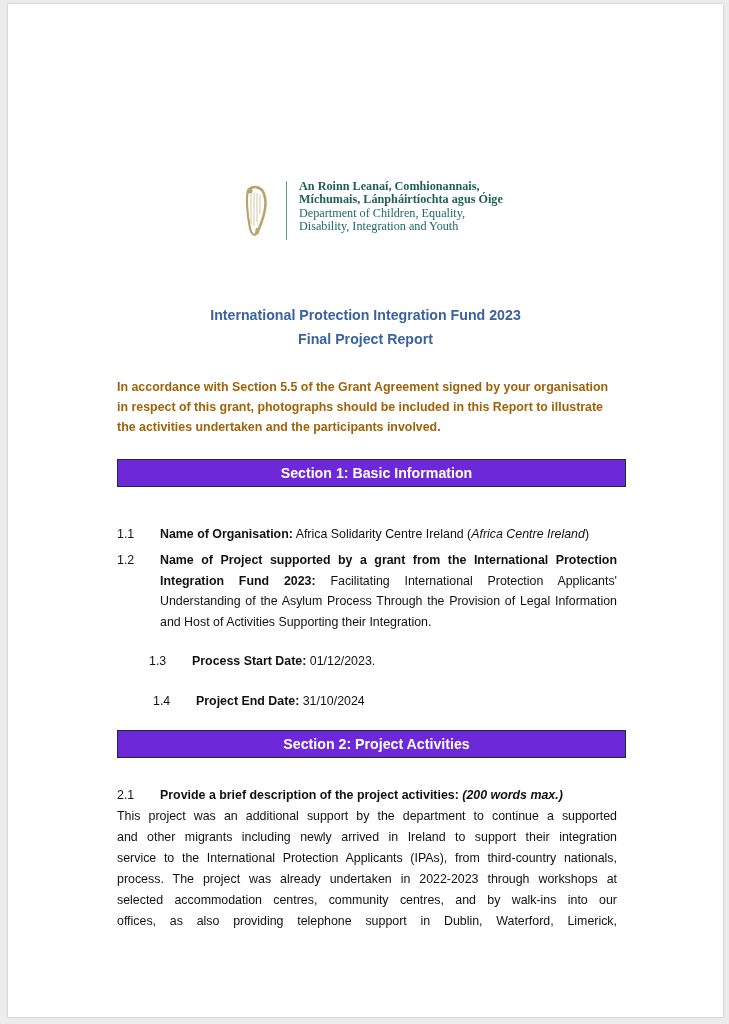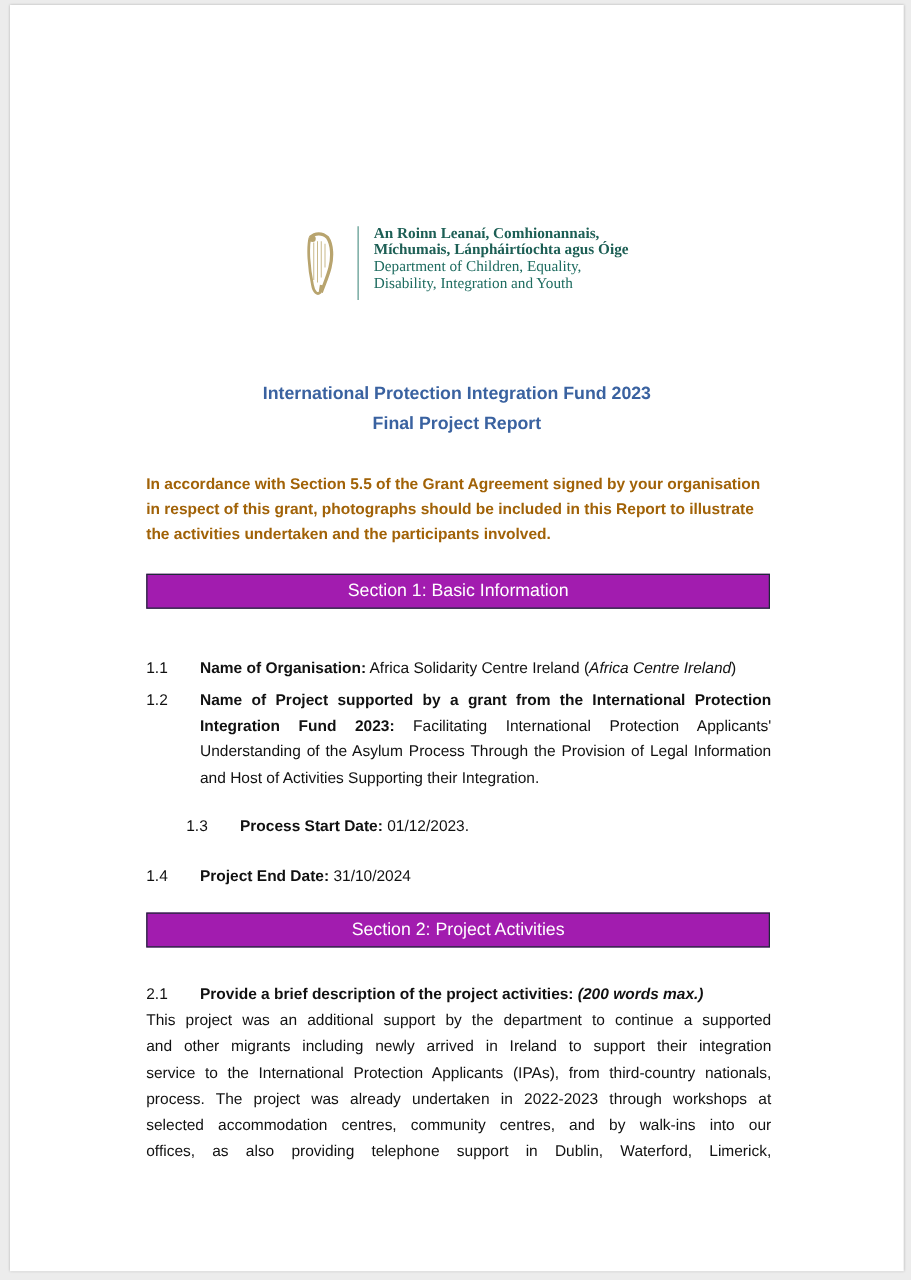--- a/index.html
+++ b/index.html
@@ -15,33 +15,33 @@
     .harp { position:absolute; left:8px; top:4px; width:24px; height:54px; }
     .logo-divider { position:absolute; left:50px; top:1px; width:1px; height:59px; background:#5e9a90; }
     .logo-text { position:absolute; left:63px; top:0px; font-family:"Liberation Serif", serif; font-size:12.2px; line-height:13.3px; color:#1d6b5f; white-space:nowrap; }
     .logo-text .ga { font-weight:bold; color:#1d5f55; }
     .title { position:absolute; left:0; width:715px; text-align:center; color:#3a62a0; font-weight:bold; font-size:14.2px; }
     .t1 { top:303px; }
     .t2 { top:327px; }
     .intro { position:absolute; left:109px; top:373px; width:500px; font-weight:bold; font-size:12.4px; line-height:20px; color:#a16207; }
     .section-bar {
       position:absolute; left:109px; width:497px; height:26px;
-      background:#a21caf; border:1.5px solid #1f2a38; color:#ffffff;
-      font-weight:normal; font-size:14.2px; text-align:center; line-height:26px;
+      background:#6d28d9; border:1.5px solid #1f2a38; color:#ffffff;
+      font-weight:bold; font-size:14.2px; text-align:center; line-height:26px;padding-left:10px;
     }
     .sb1 { top:455px; }
     .sb2 { top:726px; }
     .item { position:absolute; left:109px; width:500px; font-size:12.4px; line-height:20.5px; color:#111; }
     .item .num { position:absolute; left:0; top:0; width:40px; }
     .item .body { margin-left:43px; text-align:justify; }
     .item b { font-weight:bold; }
     .i11 { top:505px;margin-top:15px; }
     .i12 { top:546px; }
     .i13 { top:647px;margin-left:32px; }
-    .i14 { top:687px; }
+    .i14 { top:687px;margin-left:36px; }
     .i21 { top:781px; }
     .para { position:absolute; left:109px; top:802px; width:500px; font-size:12.4px; line-height:21px; color:#111; text-align:justify; }
     .para .line { display:block; text-align:justify; text-align-last:justify; white-space:nowrap; }
   </style>
 </head>
 <body>
 
 <div class="page">
 
   <div class="logo">

